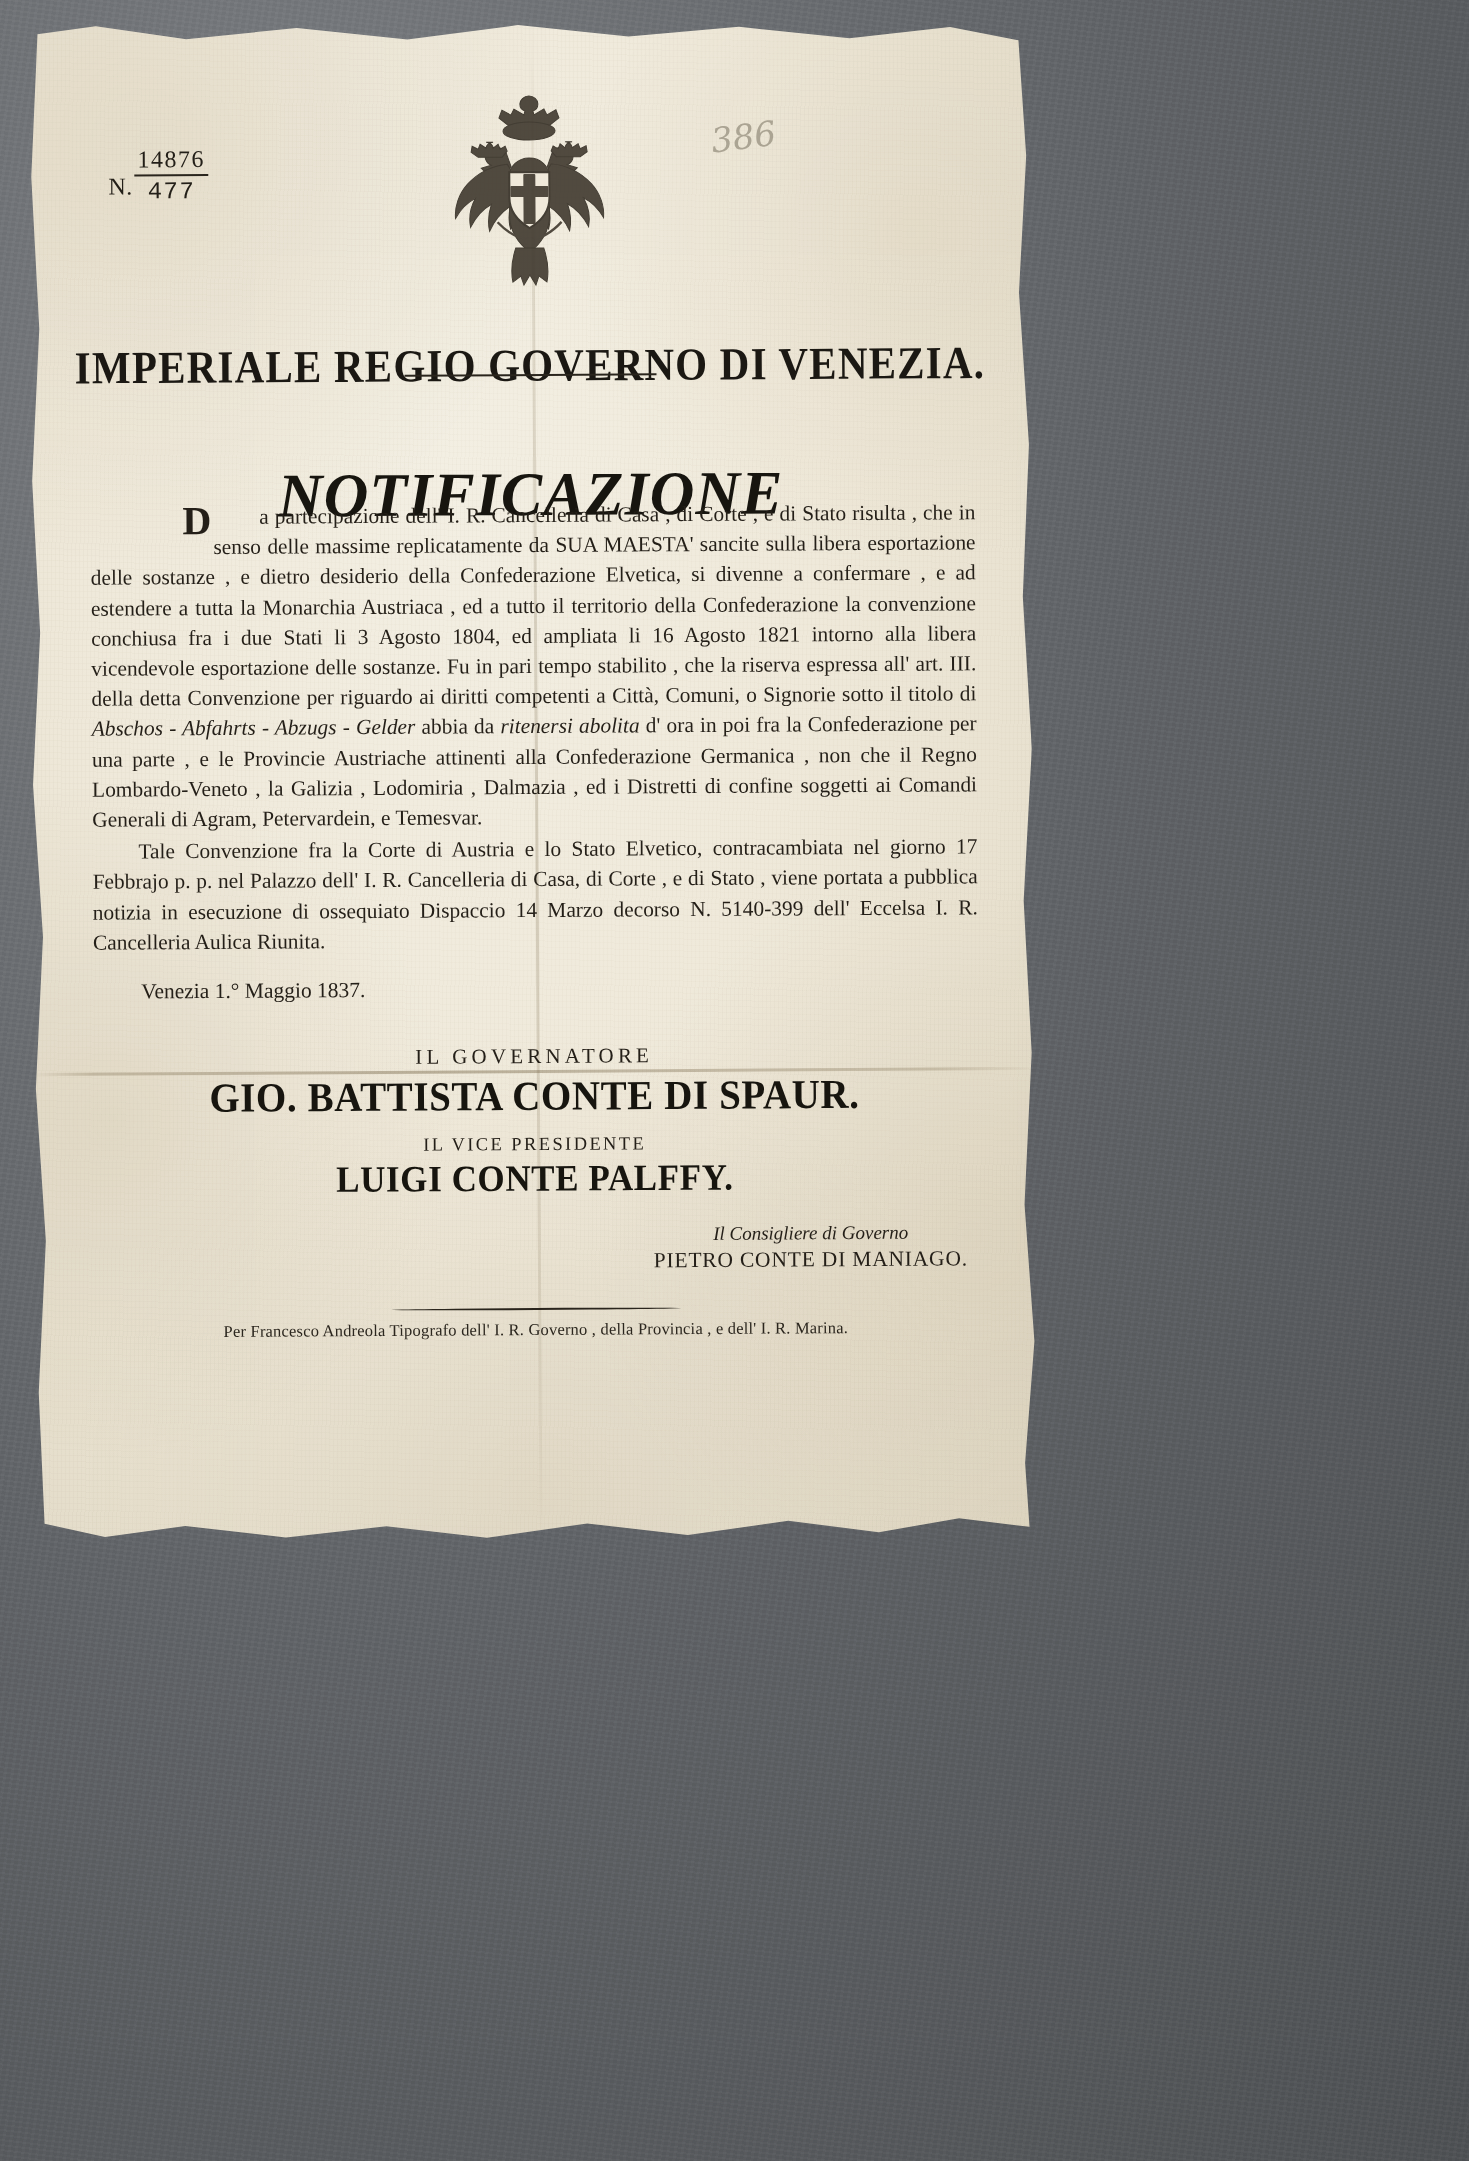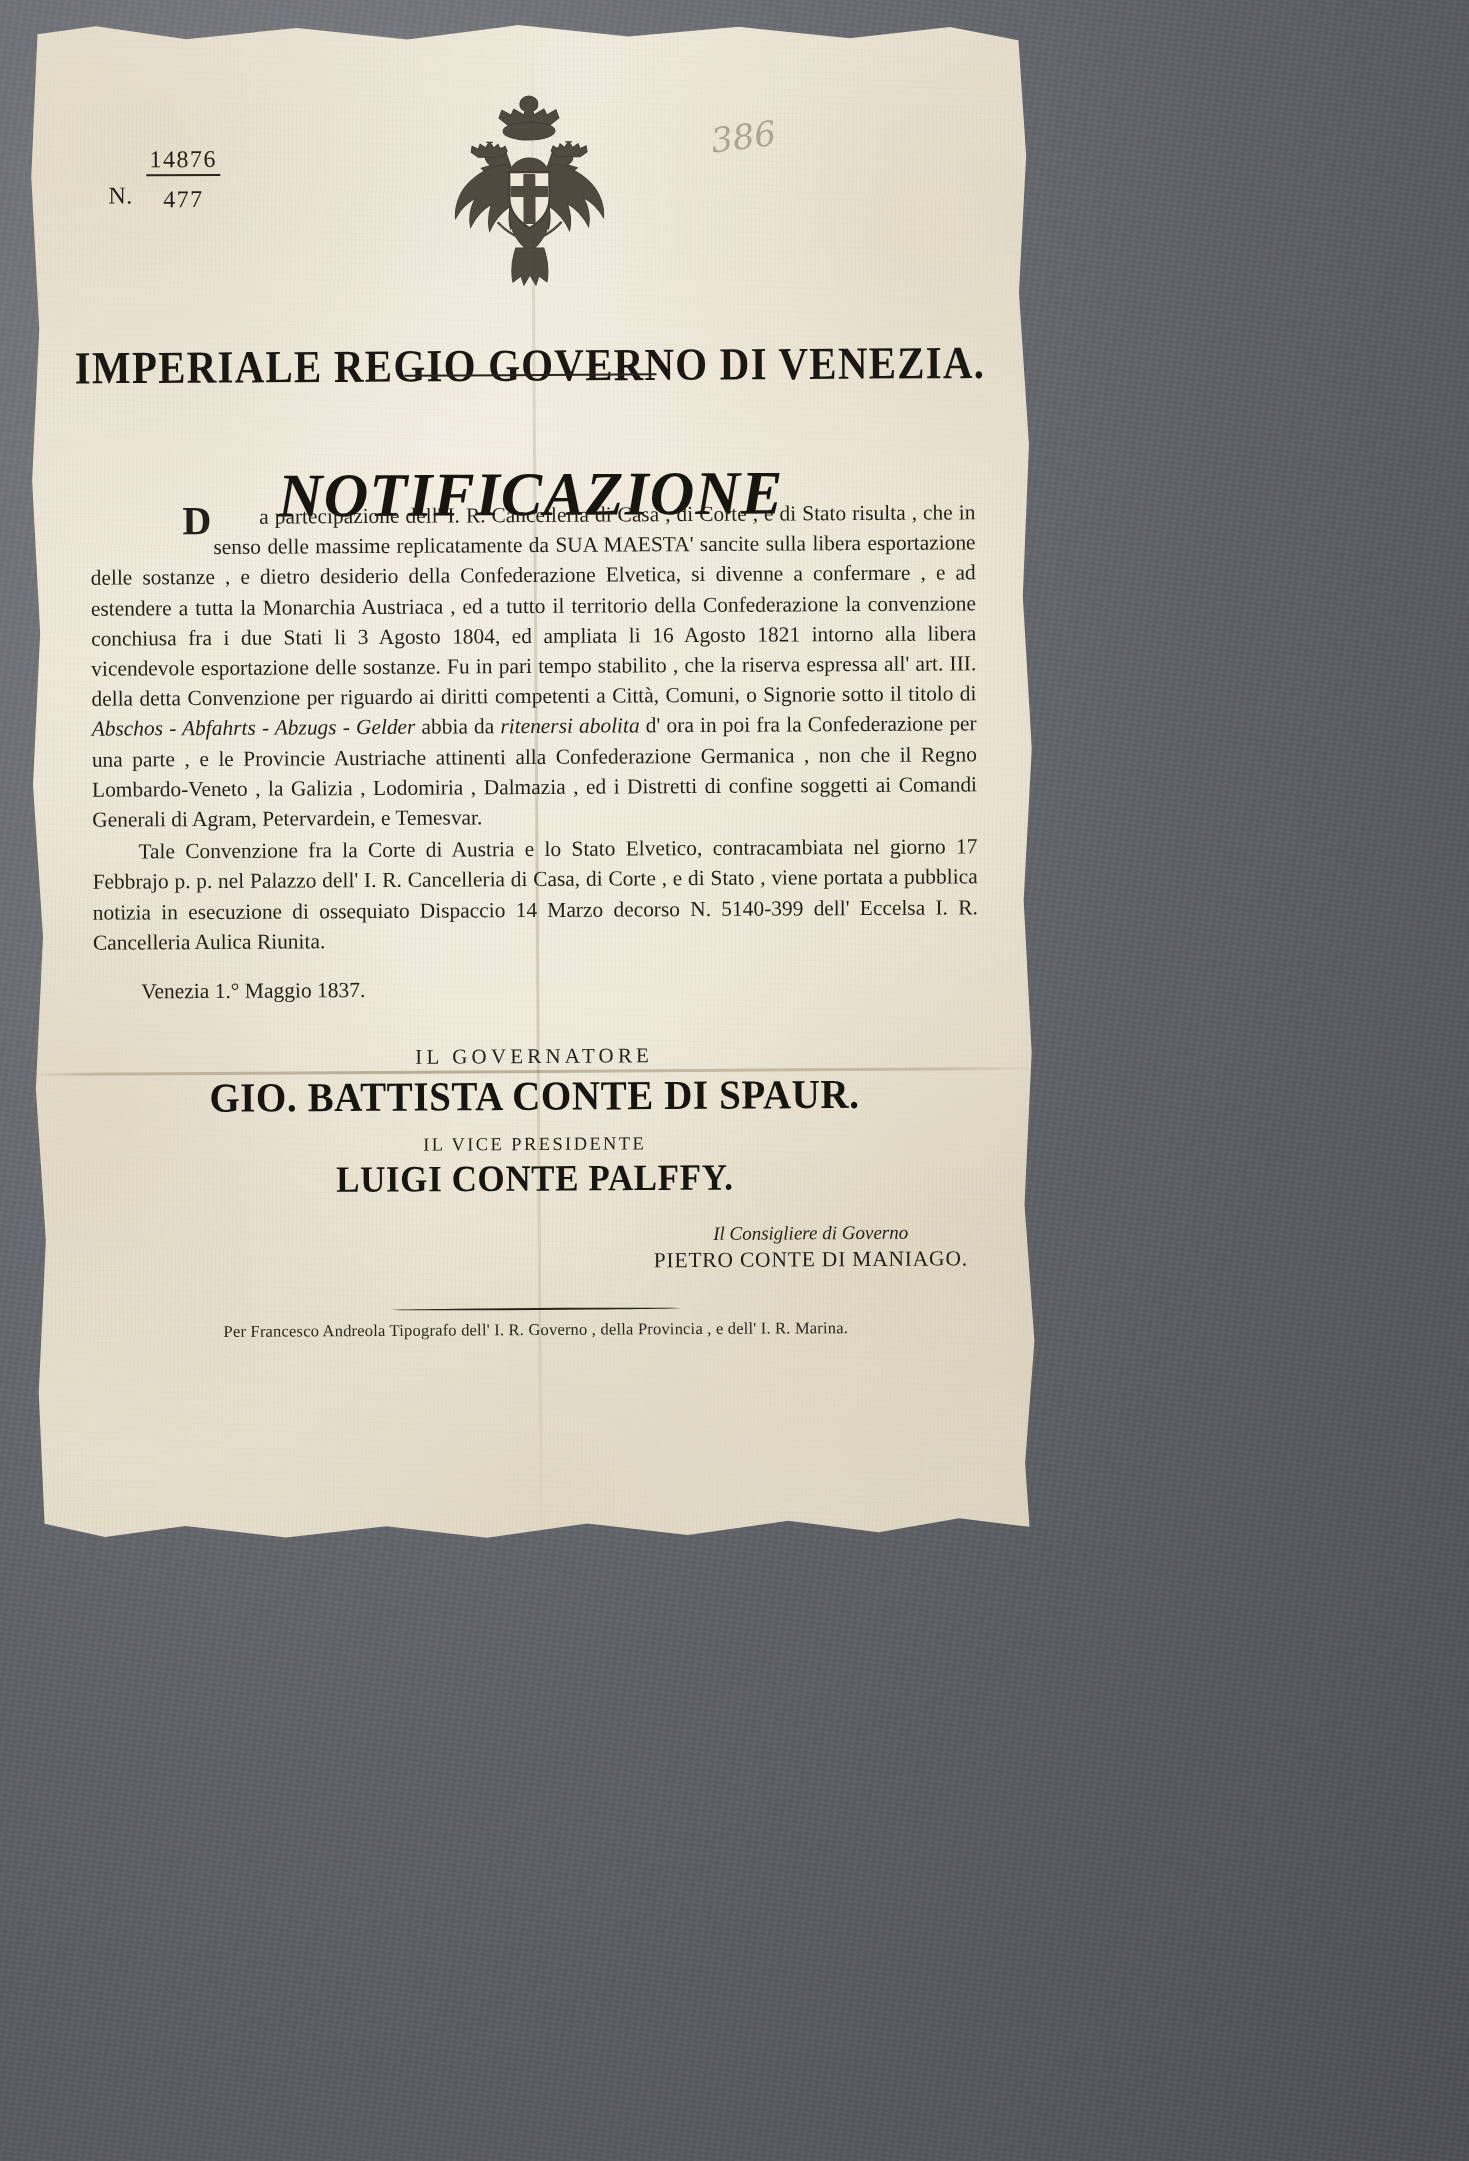--- a/index.html
+++ b/index.html
@@ -112,32 +112,33 @@
     left: 82px;
     top: 122px;
     font-size: 24px;
     letter-spacing: .5px;
     color: #231f18;
   }
   .refnum .frac {
     display: inline-block;
     text-align: center;
     vertical-align: -4px;
-    margin-left: 14px;
+    margin-left: 2px;
   }
   .refnum .num {
     display: block;
     border-bottom: 2px solid #2a251d;
     padding: 0 3px 1px;
     letter-spacing: 1.5px;
   }
   .refnum .den {
     display: block;
-    padding-top: 10px;
+    padding-top: 2px;
     letter-spacing: 1.5px;
+    font-family: Liberation Mono, monospace;
   }
 
   
   .pencil-note {
     position: absolute;
     right: 255px;
     top: 96px;
     font-size: 34px;
     color: #9a9382;
     font-family: "DejaVu Serif", serif;

